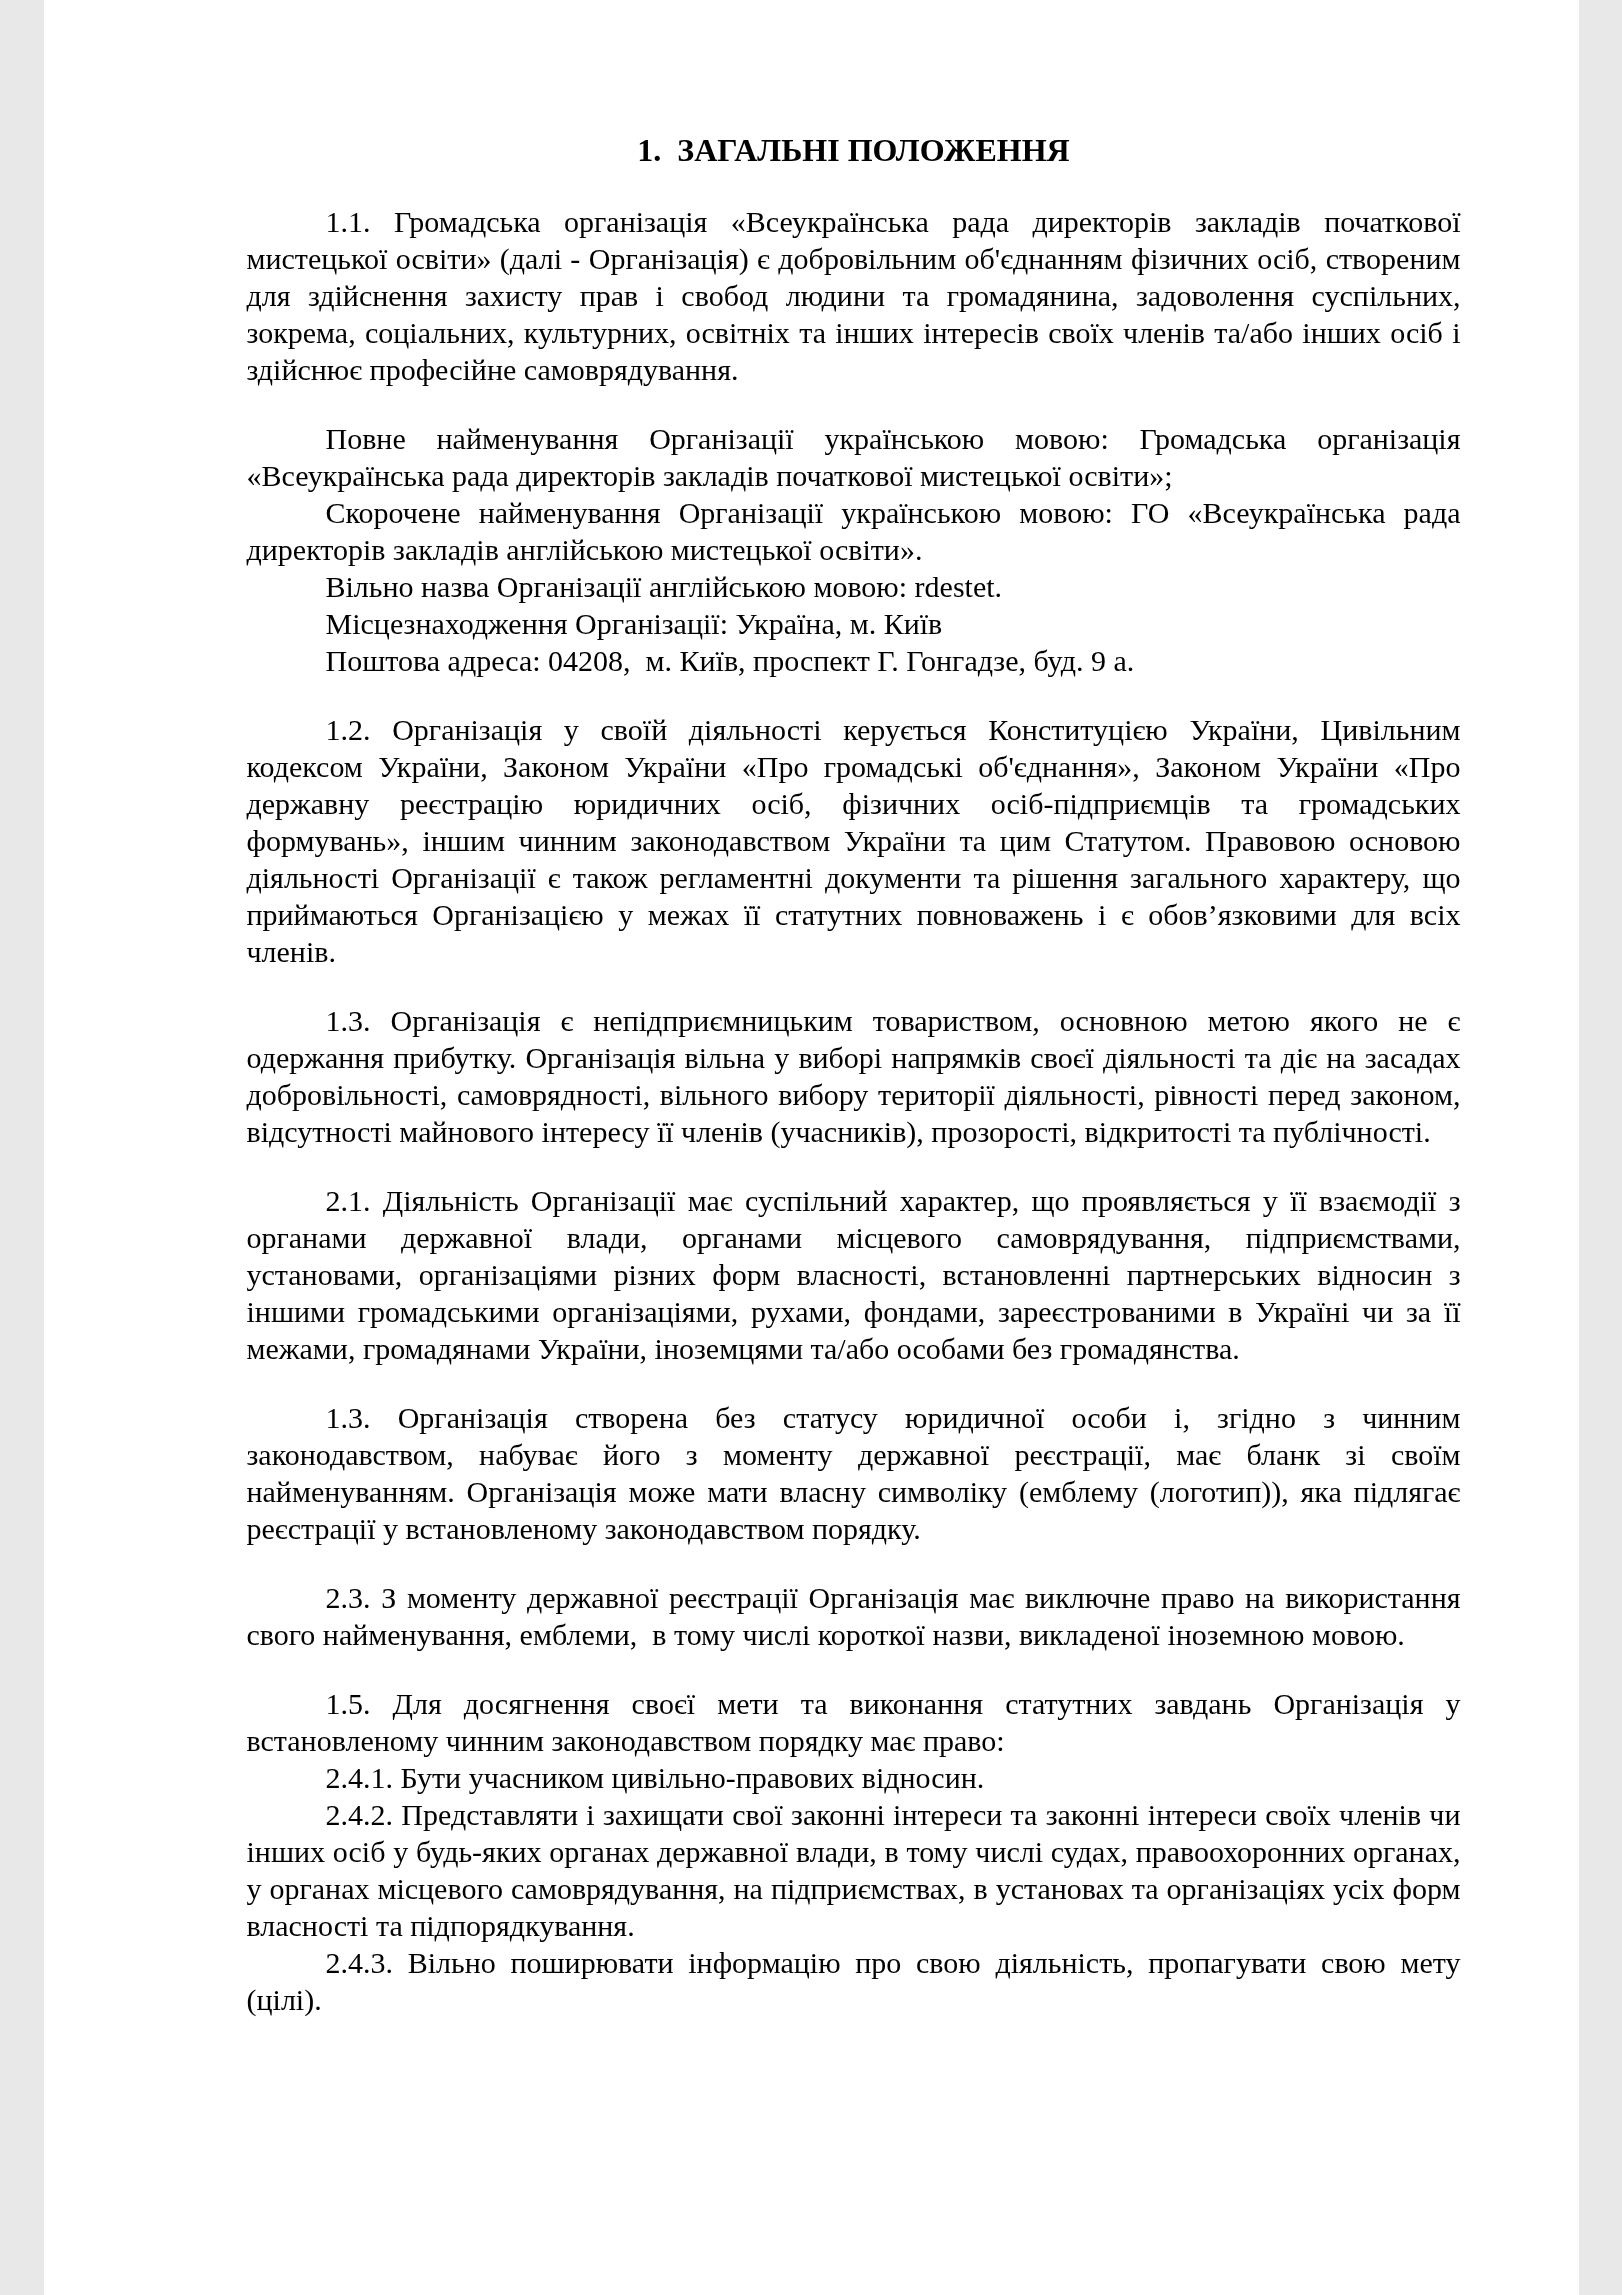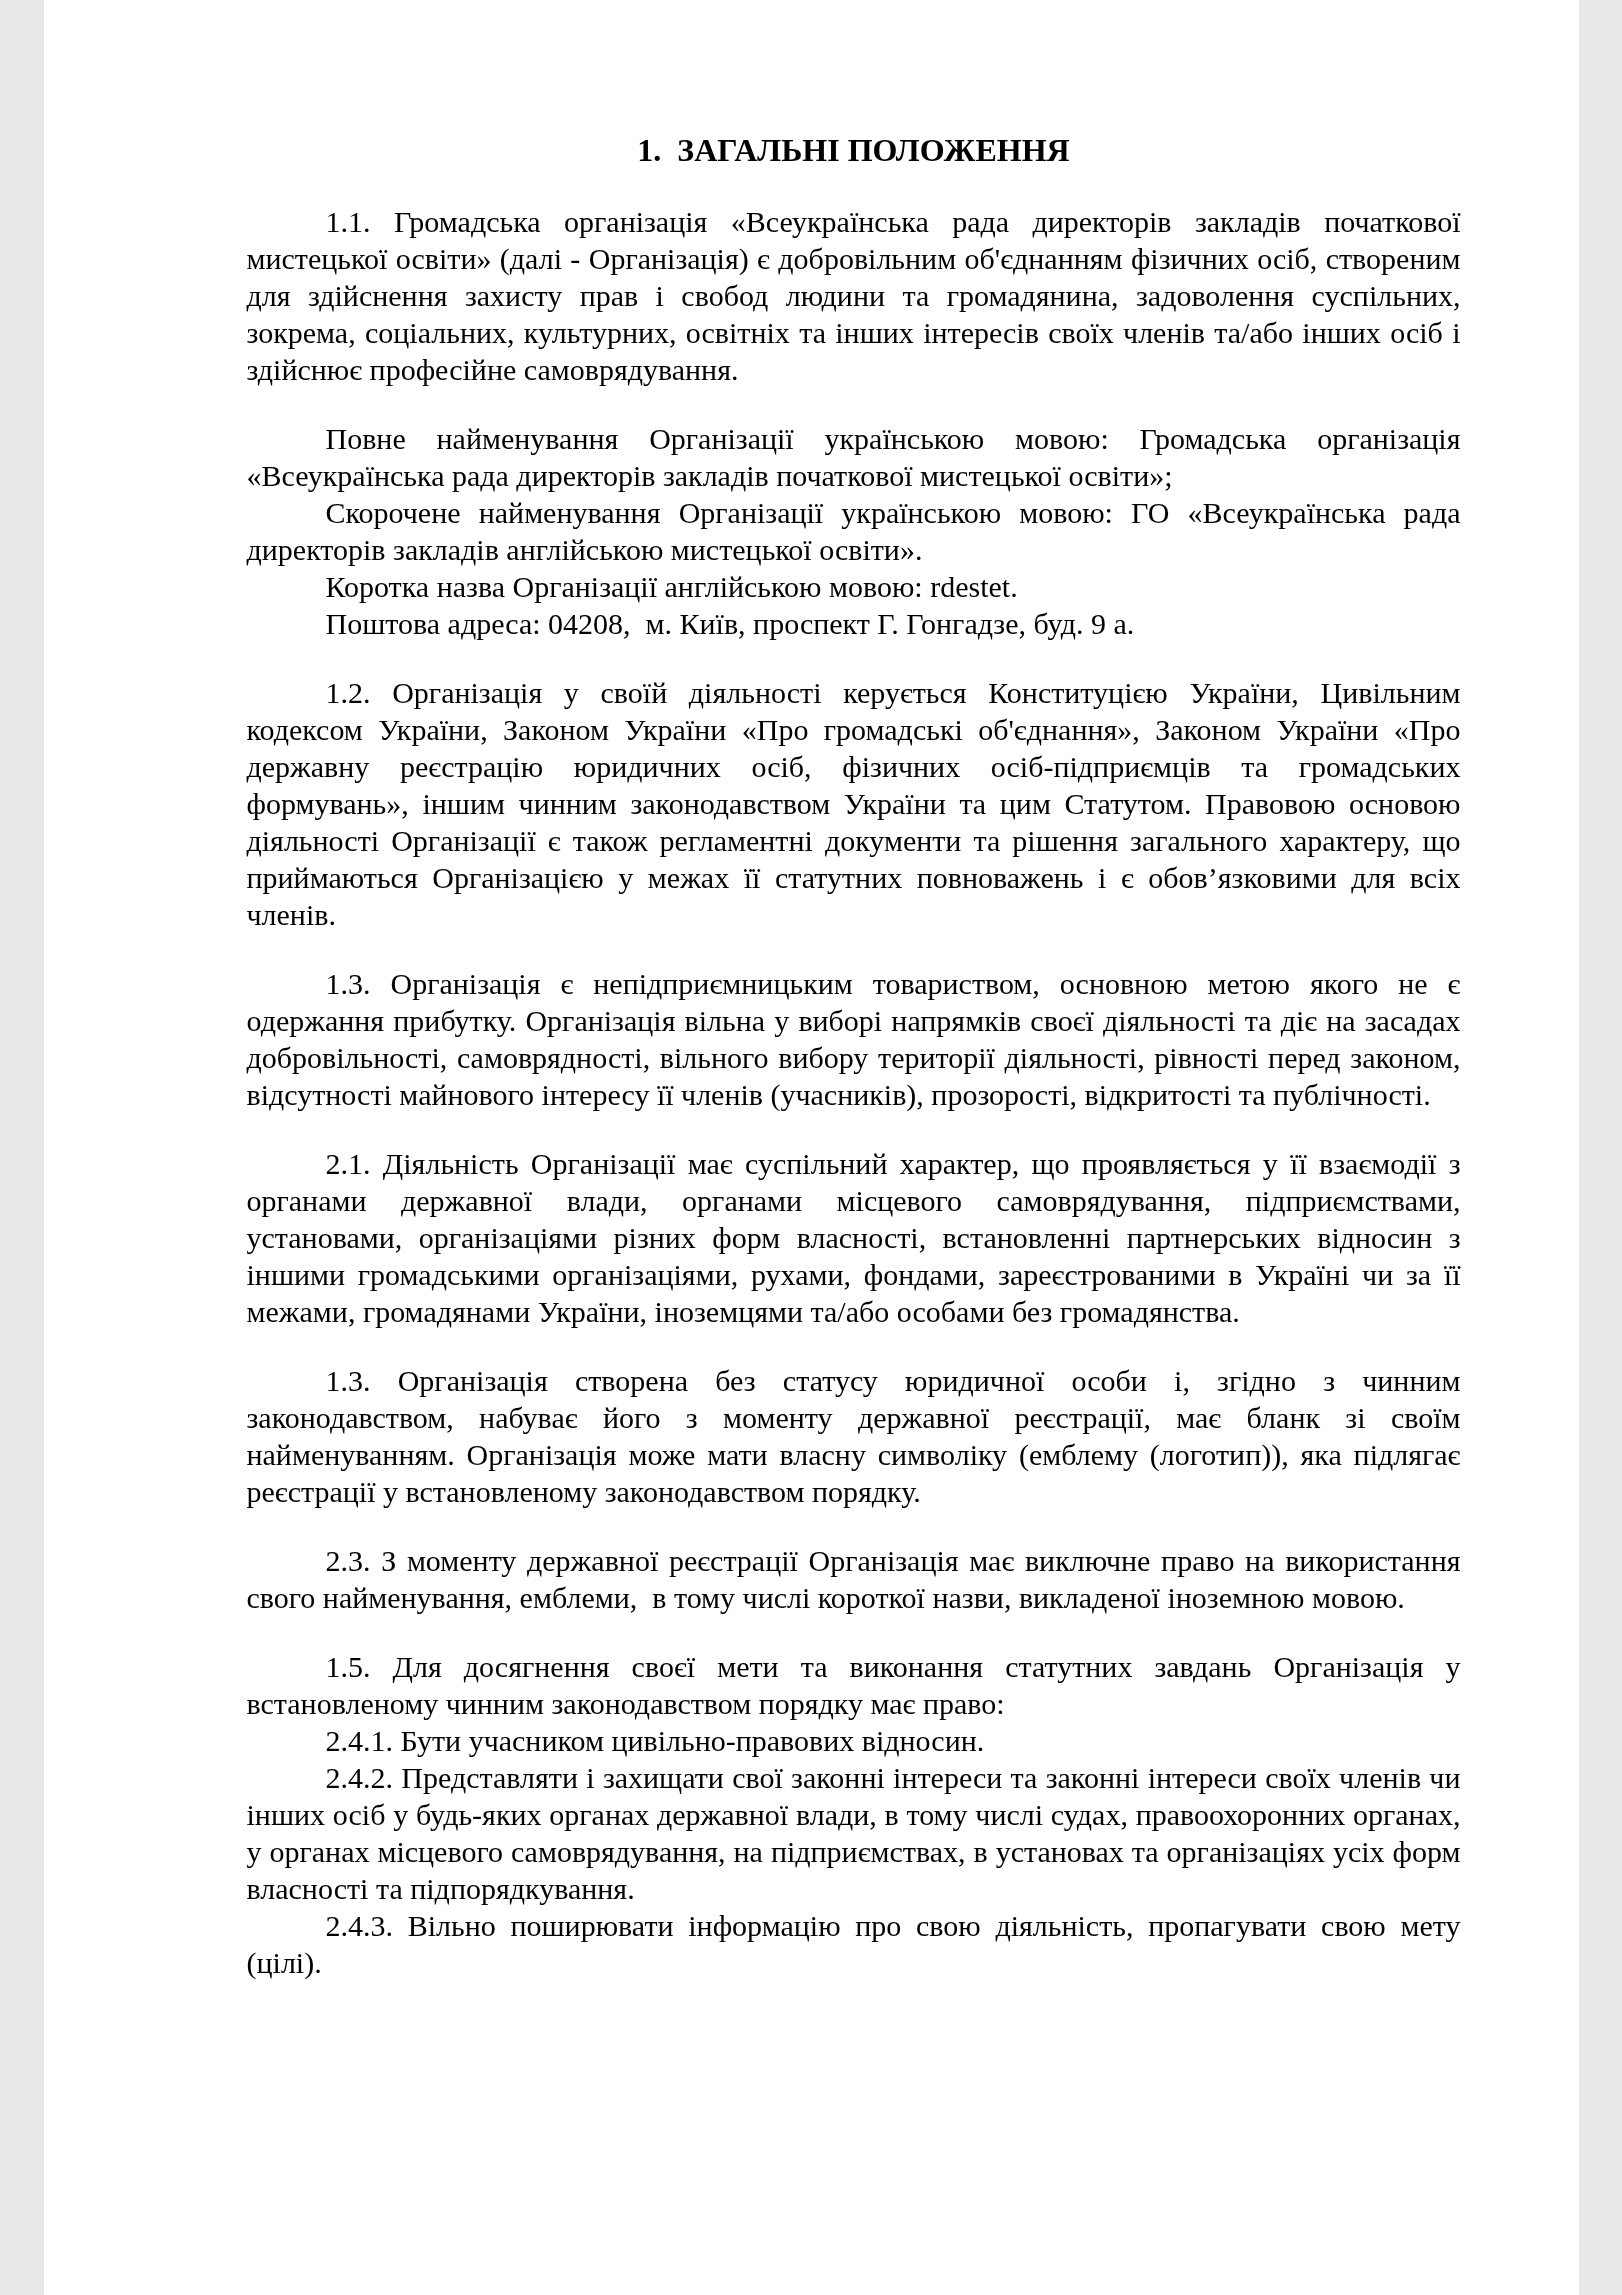--- a/index.html
+++ b/index.html
@@ -55,22 +55,23 @@
   <div class="content">
 
     <div class="heading first">1.  ЗАГАЛЬНІ ПОЛОЖЕННЯ</div>
 
     <p class="para sp">1.1. Громадська організація «Всеукраїнська рада директорів закладів початкової мистецької освіти» (далі - Організація) є добровільним об'єднанням фізичних осіб, створеним для здійснення захисту прав і свобод людини та громадянина, задоволення суспільних, зокрема, соціальних, культурних, освітніх та інших інтересів своїх членів та/або інших осіб і здійснює професійне самоврядування.</p>
 
     <p class="para sp">Повне найменування Організації українською мовою: Громадська організація «Всеукраїнська рада директорів закладів початкової мистецької освіти»;</p>
 
     <p class="para">Скорочене найменування Організації українською мовою: ГО «Всеукраїнська рада директорів закладів англійською мистецької освіти».</p>
 
-    <p class="para">Коротка назва Організації англійською мовою: rdestet.</p>
+    <p class="para">Вільно назва Організації англійською мовою: rdestet.</p>
 
+    <p class="para">Місцезнаходження Організації: Україна, м. Київ</p>
 
     <p class="para">Поштова адреса: 04208,  м. Київ, проспект Г. Гонгадзе, буд. 9 а.</p>
 
     <p class="para sp">1.2. Організація у своїй діяльності керується Конституцією України, Цивільним кодексом України, Законом України «Про громадські об'єднання», Законом України «Про державну реєстрацію юридичних осіб, фізичних осіб-підприємців та громадських формувань», іншим чинним законодавством України та цим Статутом. Правовою основою діяльності Організації є також регламентні документи та рішення загального характеру, що приймаються Організацією у межах її статутних повноважень і є обов’язковими для всіх членів.</p>
 
     <p class="para sp">1.3. Організація є непідприємницьким товариством, основною метою якого не є одержання прибутку. Організація вільна у виборі напрямків своєї діяльності та діє на засадах добровільності, самоврядності, вільного вибору території діяльності, рівності перед законом, відсутності майнового інтересу її членів (учасників), прозорості, відкритості та публічності.</p>
 
 
     <p class="para sp">2.1. Діяльність Організації має суспільний характер, що проявляється у її взаємодії з органами державної влади, органами місцевого самоврядування, підприємствами, установами, організаціями різних форм власності, встановленні партнерських відносин з іншими громадськими організаціями, рухами, фондами, зареєстрованими в Україні чи за її межами, громадянами України, іноземцями та/або особами без громадянства.</p>
 

